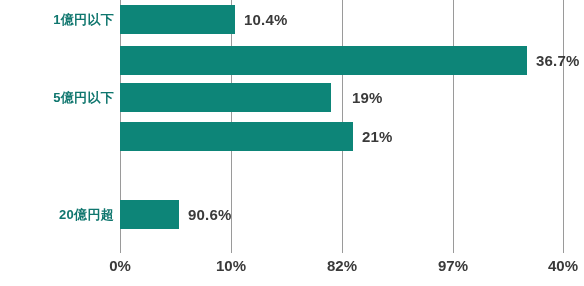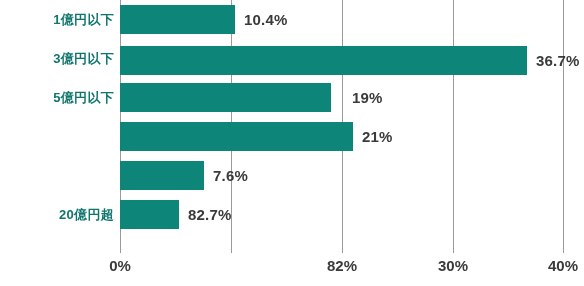--- a/index.html
+++ b/index.html
@@ -82,21 +82,20 @@
     color: #3a3a3a;
     white-space: nowrap;
   }
 </style>
 </head>
 <body>
 
 <div id="chart-root">
 
   <div class="cat-label" style="top:0px;">1億円以下</div>
-  <div class="cat-label" style="top:39px;">3億円以下</div>
   <div class="cat-label" style="top:78px;">5億円以下</div>
   <div class="cat-label" style="top:195px;">20億円超</div>
 
   <div id="plot-area">
 
     <div class="gridline" style="left:0px;"></div>
     <div class="gridline" style="left:111px;"></div>
     <div class="gridline" style="left:222px;"></div>
     <div class="gridline" style="left:333px;"></div>
     <div class="gridline" style="left:443px;"></div>
@@ -114,29 +113,26 @@
     <div class="row" style="top:78px;">
       <div class="bar" style="width:211px;"></div>
       <div class="bar-value" style="left:232px;">19%</div>
     </div>
 
     <div class="row" style="top:117px;padding-left:7px;">
       <div class="bar" style="width:233px;"></div>
       <div class="bar-value" style="left:242px;">21%</div>
     </div>
 
-    <div class="row" style="top:156px;">
-      <div class="bar" style="width:84px;"></div>
-      <div class="bar-value" style="left:93px;">7.6%</div>
-    </div>
 
     <div class="row" style="top:195px;">
       <div class="bar" style="width:59px;"></div>
-      <div class="bar-value" style="left:68px;">82.7%</div>
+      <div class="bar-value" style="left:68px;">90.6%</div>
     </div>
 
     <div class="tick-label" style="left:0px;">0%</div>
+    <div class="tick-label" style="left:111px;">10%</div>
     <div class="tick-label" style="left:222px;">82%</div>
-    <div class="tick-label" style="left:333px;">30%</div>
+    <div class="tick-label" style="left:333px;">97%</div>
     <div class="tick-label" style="left:443px;">40%</div>
 
   </div>
 </div>
 
 </body></html>

